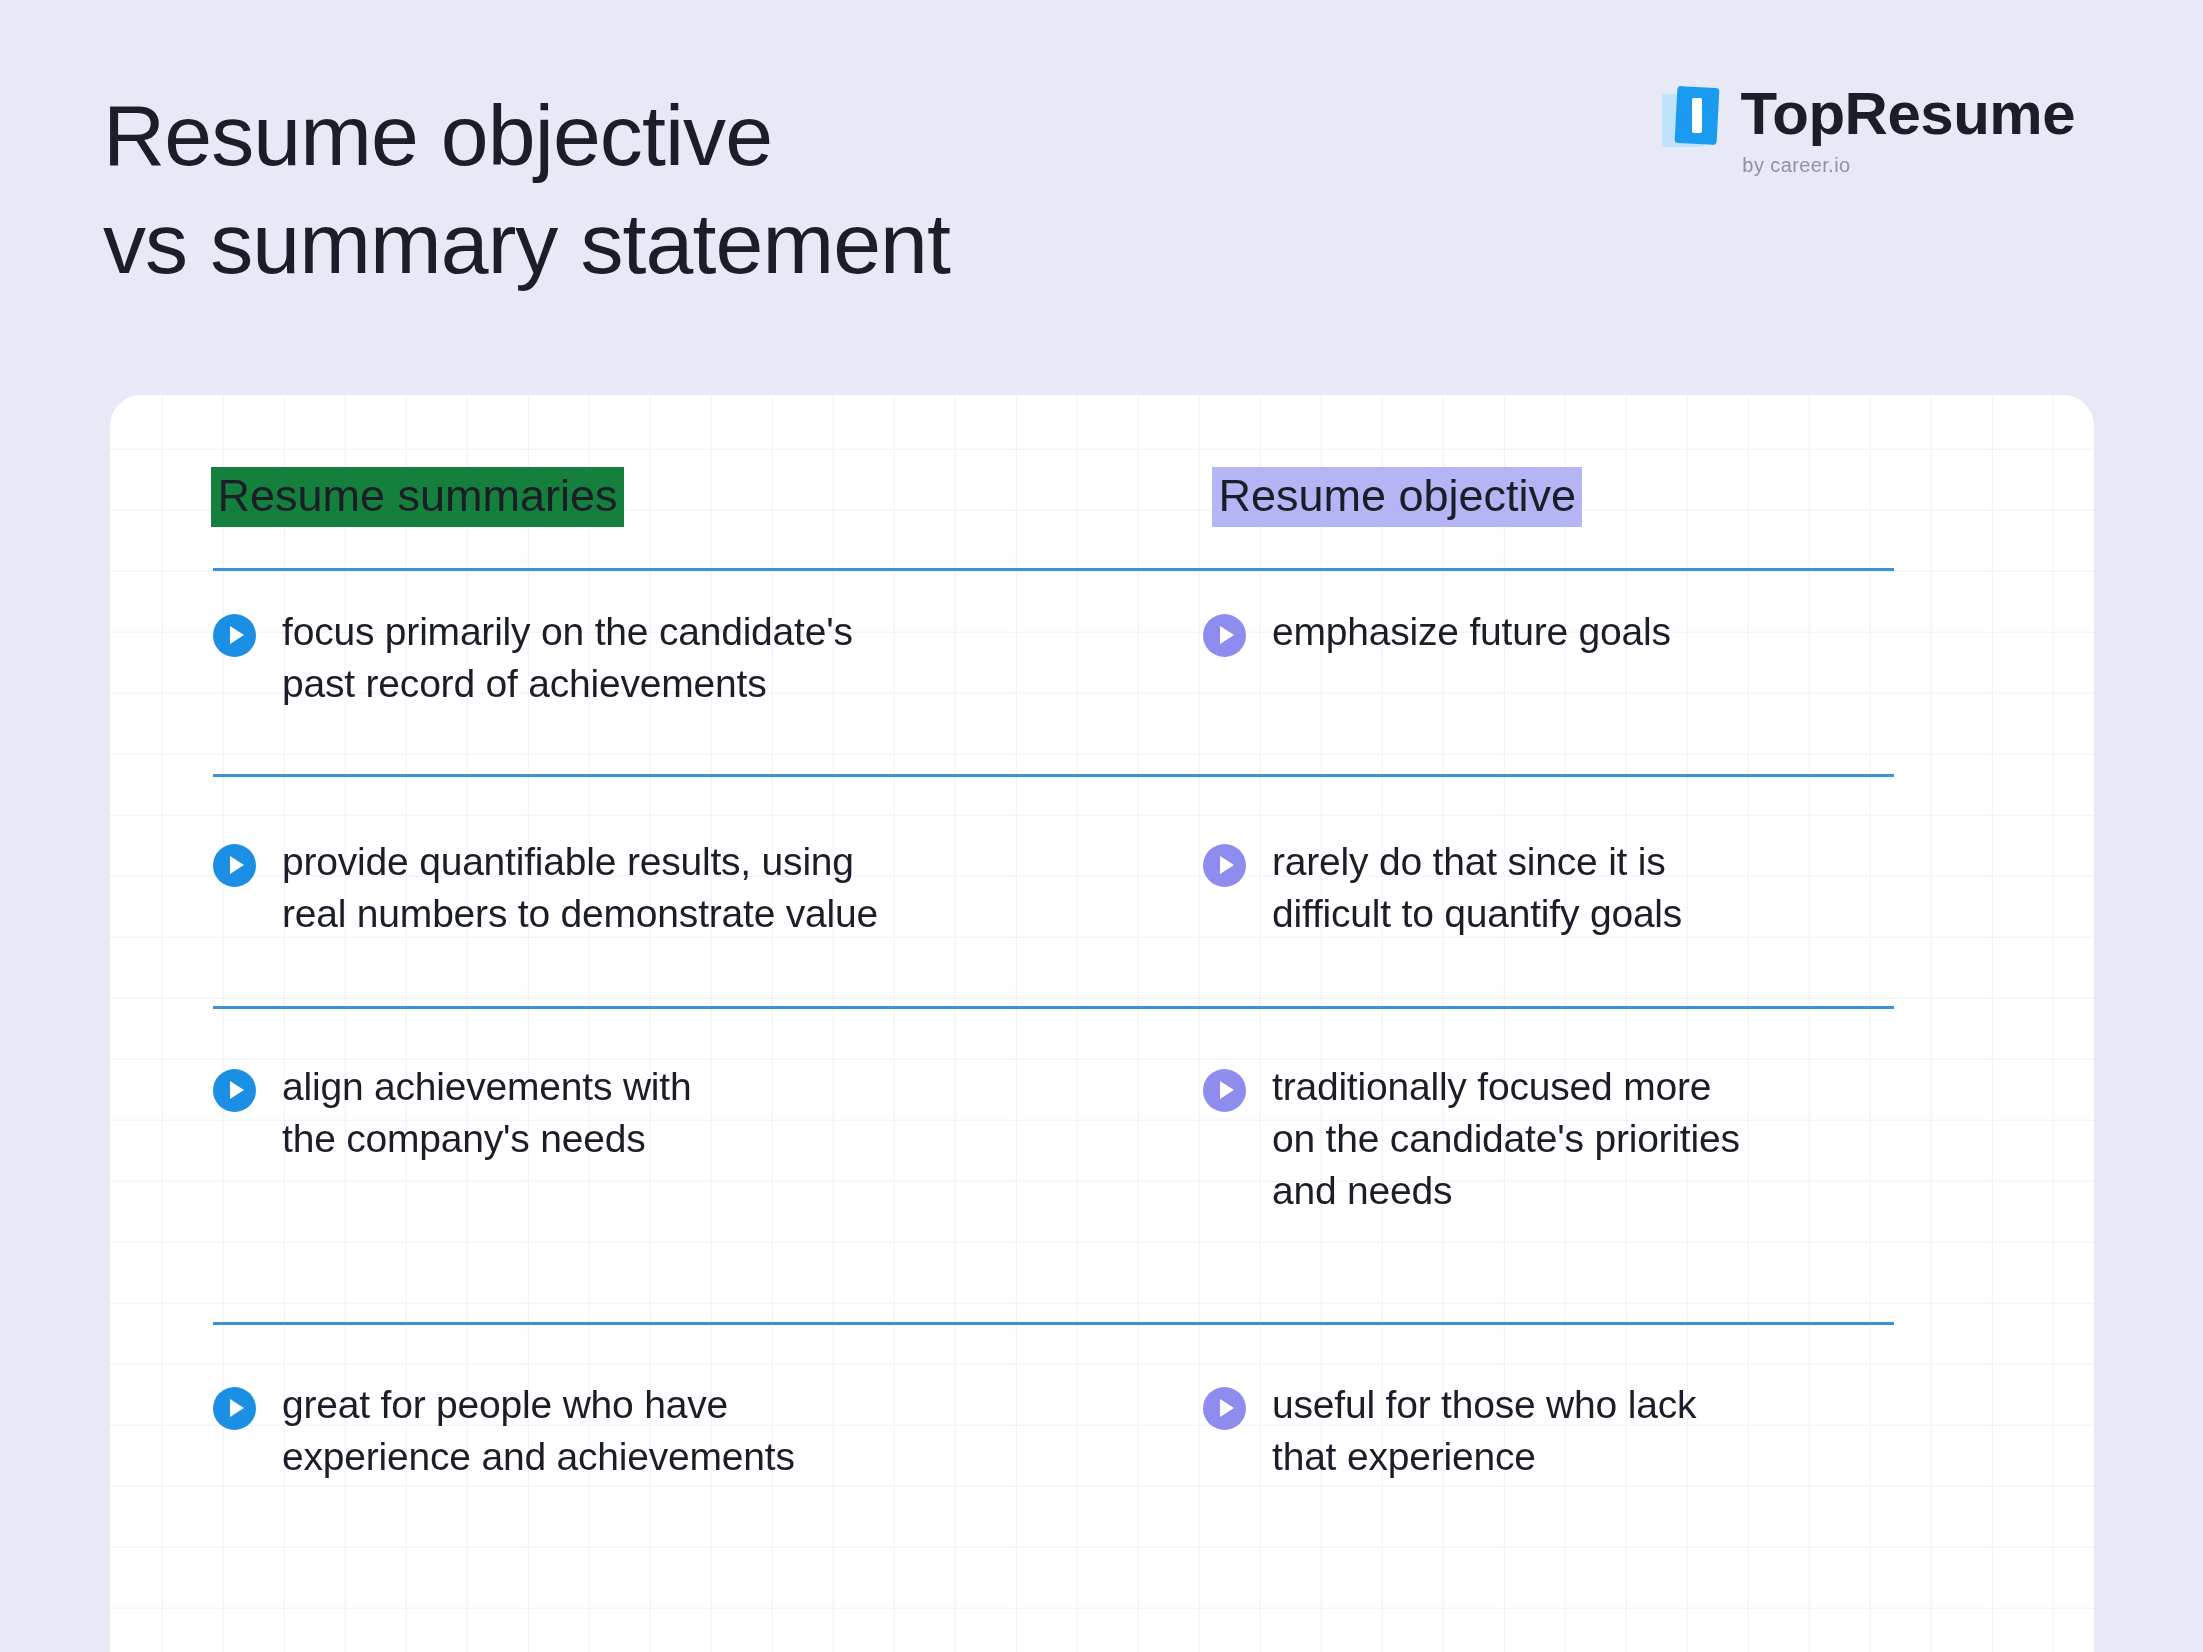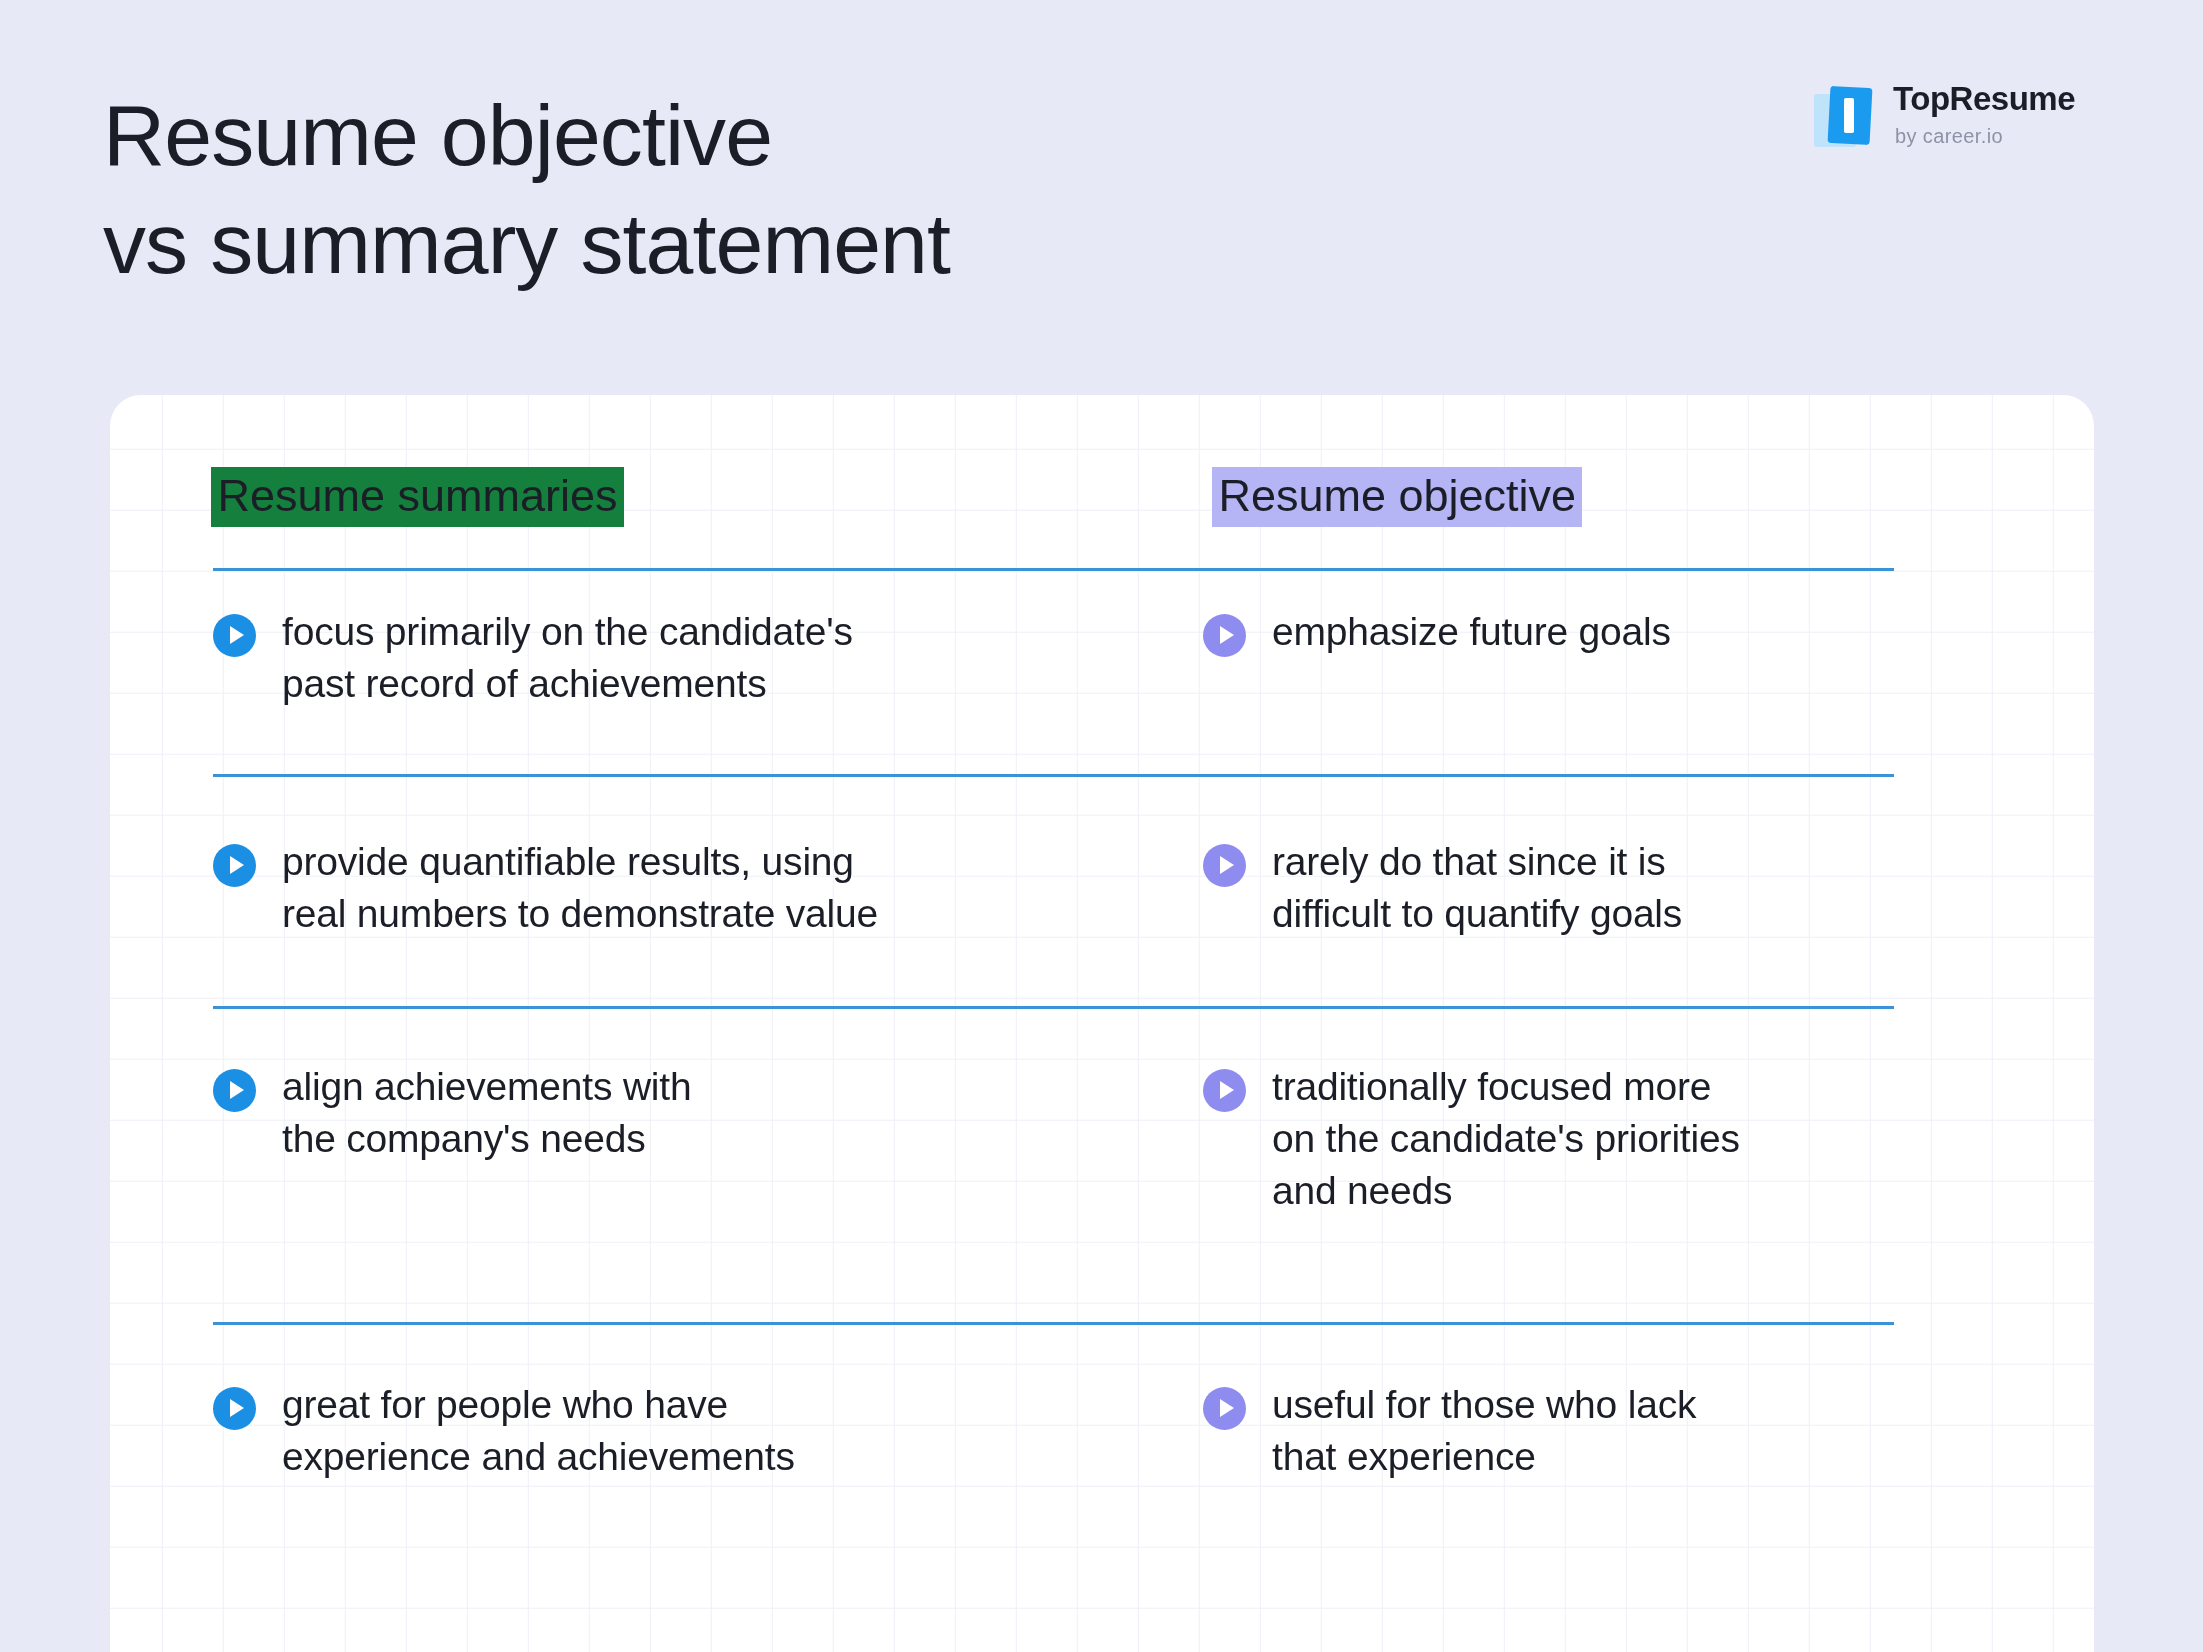--- a/index.html
+++ b/index.html
@@ -86,21 +86,21 @@
     background: #ffffff;
     border-radius: 1.8px;
   }
 
   .brand-text {
     display: flex;
     flex-direction: column;
     align-items: flex-start;
   }
   .brand-name {
-    font-size: 33px;
+    font-size: 60px;
     font-weight: 700;
     letter-spacing: -0.5px;
     color: #1b1e27;
     line-height: 1.1;
   }
   .brand-sub {
     margin-top: 7.3px;
     margin-left: 1.8px;
     font-size: 20px;
     color: #8d93a6;

